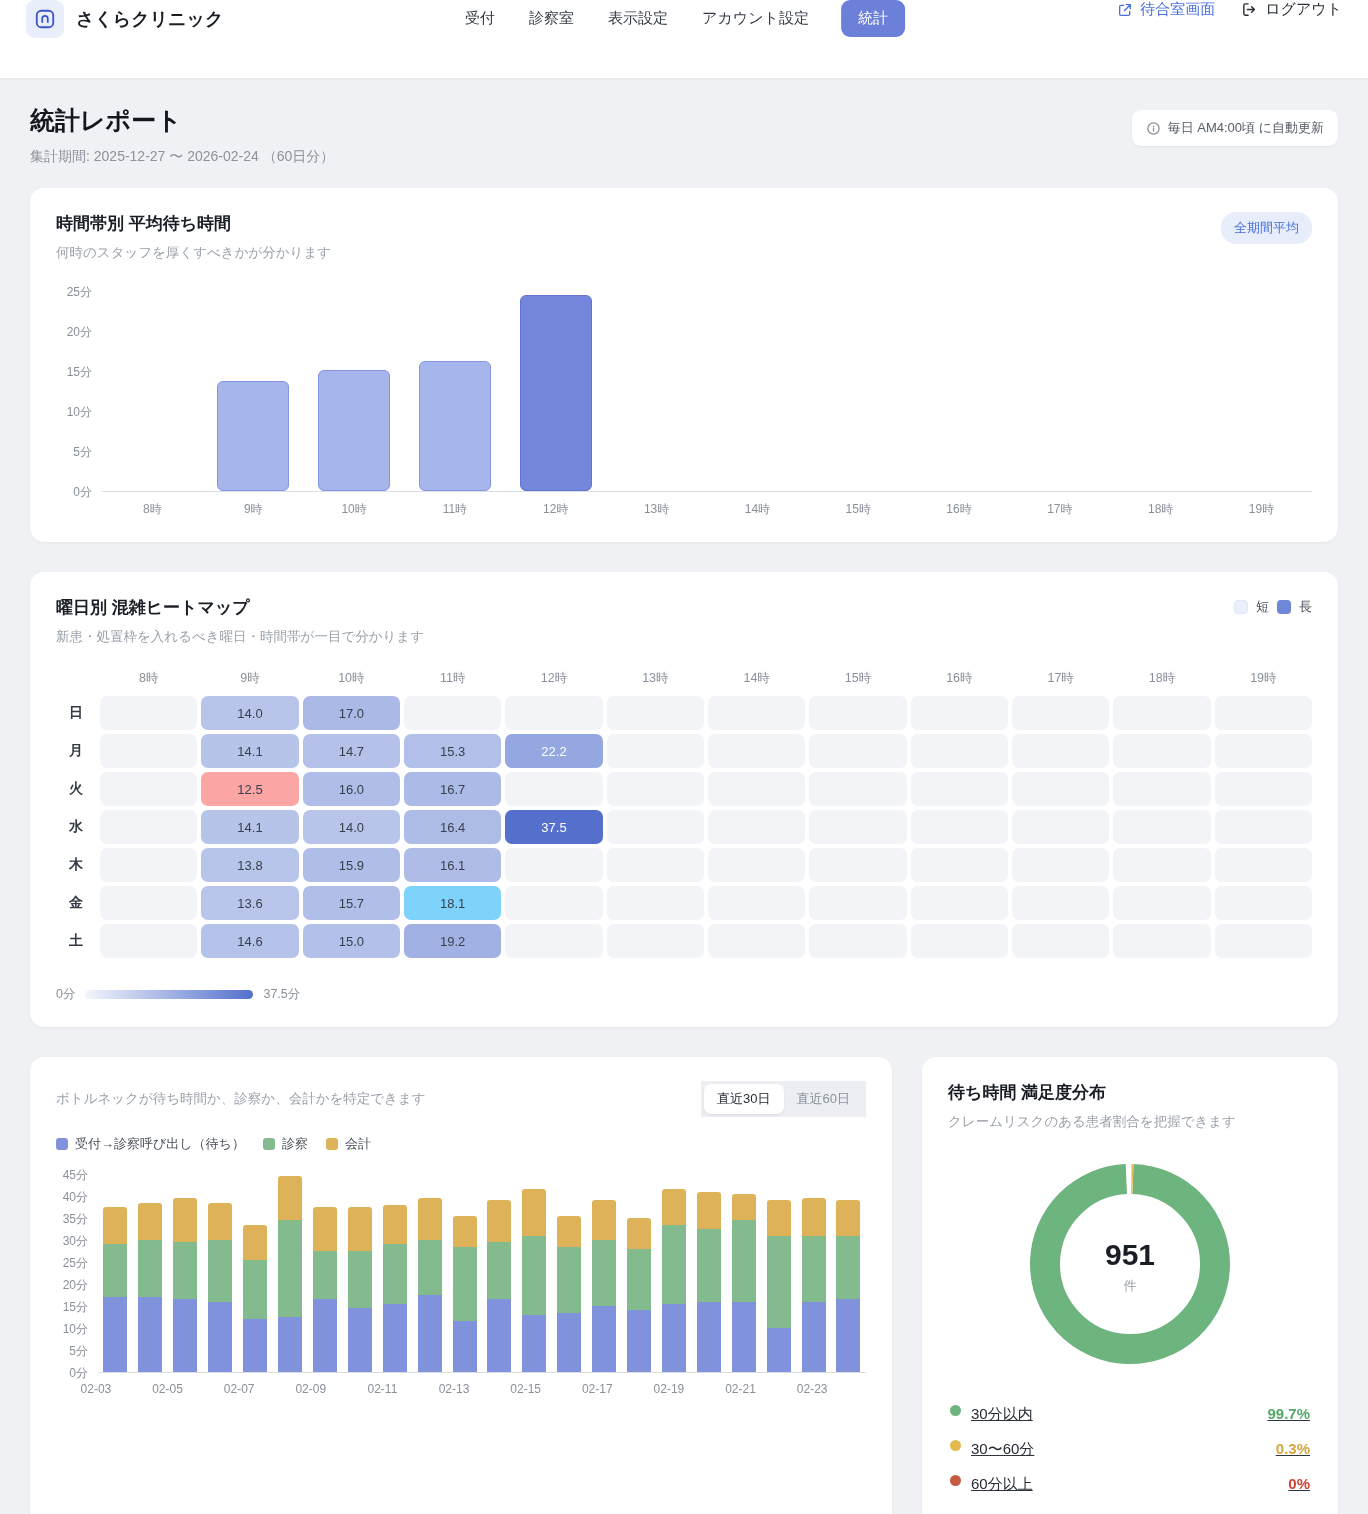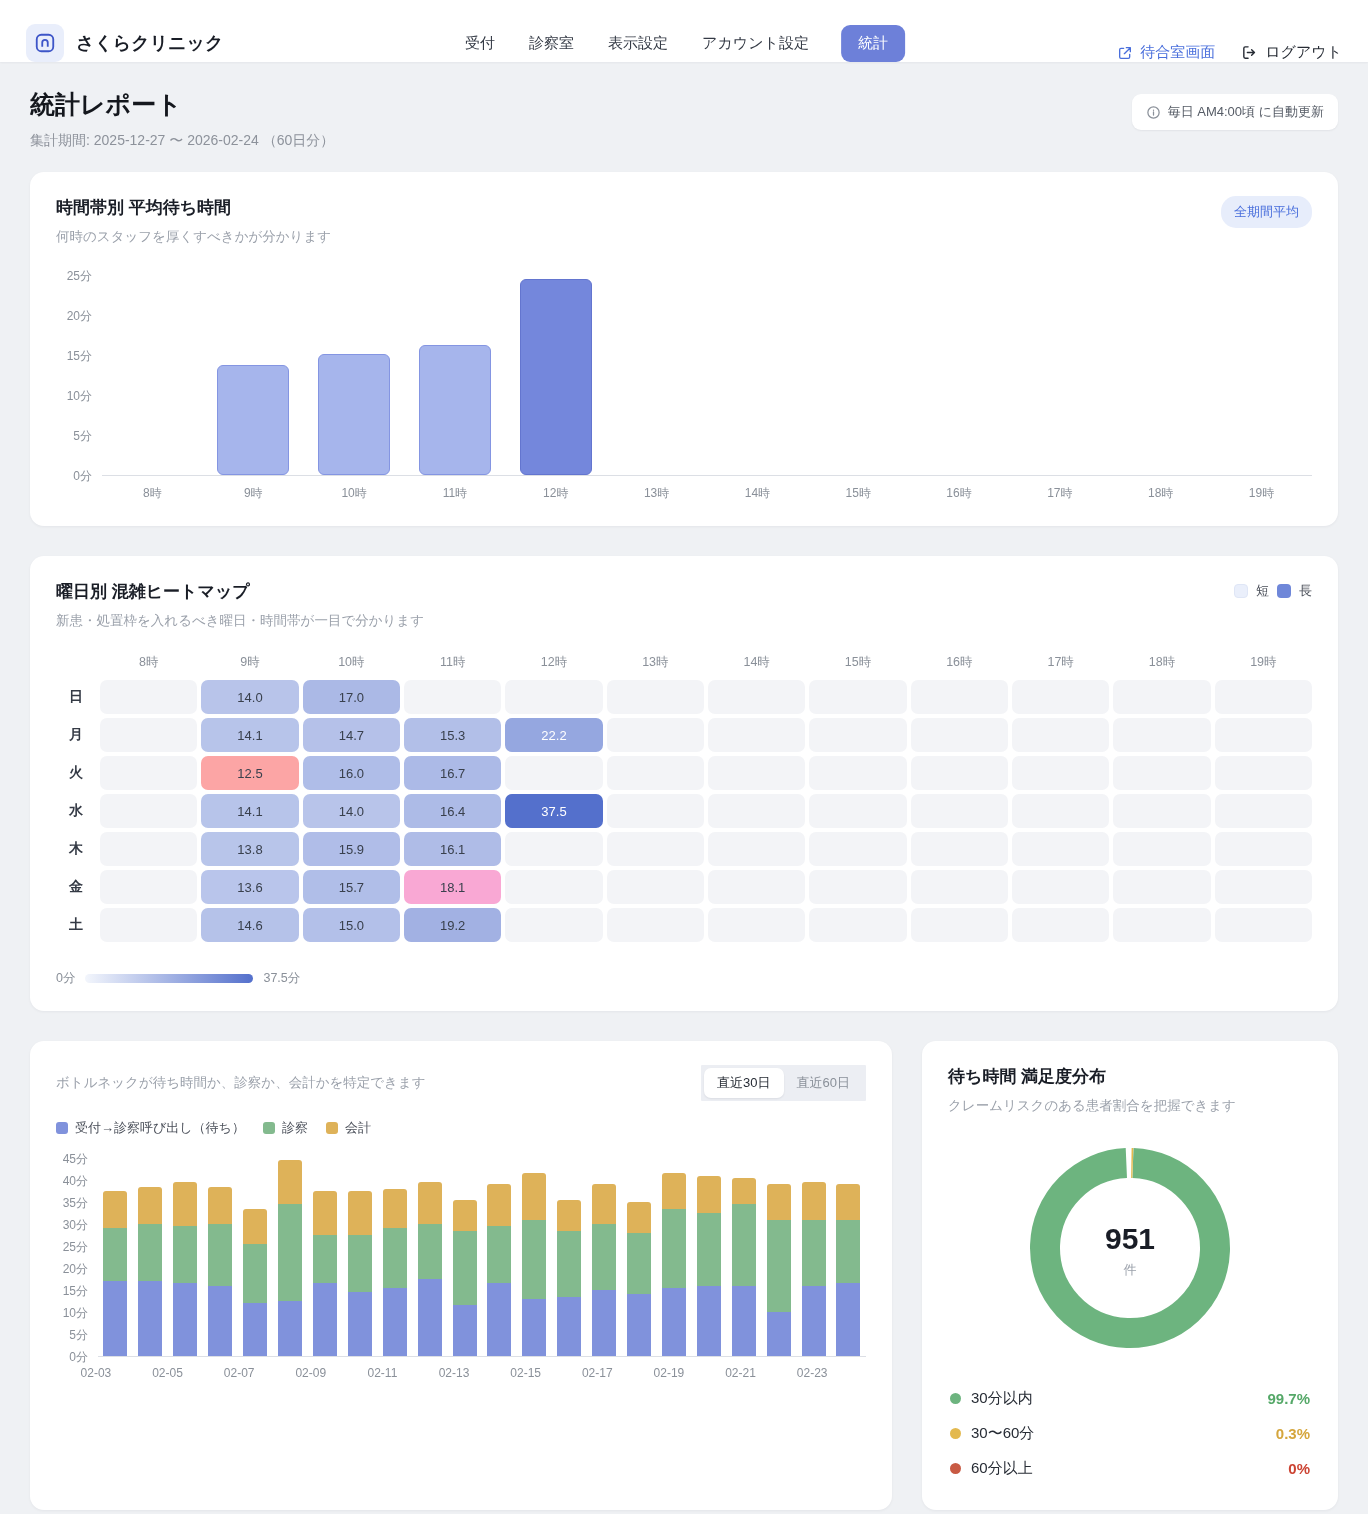--- a/index.html
+++ b/index.html
@@ -1,17 +1,17 @@
 <!DOCTYPE html>
 <html><head>
 <meta charset="utf-8">
 <style>
 *{margin:0;padding:0;box-sizing:border-box}
 body{width:1368px;min-height:1514px;background:#eff1f4;font-family:"Liberation Sans","DejaVu Sans",sans-serif;color:#2f333c;}
-.topbar{height:62px;background:#fff;display:flex;align-items:flex-end;padding:0 26px;position:relative;box-shadow:0 1px 2px rgba(16,24,40,.05);z-index:2;}
+.topbar{height:78px;background:#fff;display:flex;align-items:flex-start;padding:0 26px;position:relative;box-shadow:0 1px 2px rgba(16,24,40,.05);z-index:2;}
 .brand{display:flex;align-items:center;gap:12px;}
 .logo{width:38px;height:38px;border-radius:9px;background:#e9eefb;display:flex;align-items:center;justify-content:center;}
 .brand-name{font-size:18px;font-weight:bold;color:#191d26;}
 .topnav{position:absolute;left:50%;transform:translateX(-50%);display:flex;align-items:center;gap:30px;}
 .nav-item{font-size:15px;color:#343a45;padding:8px 2px;cursor:pointer;white-space:nowrap;}
 .nav-item.active{background:#6d80d9;color:#fff;padding:9px 17px;border-radius:9px;}
 .top-right{margin-left:auto;display:flex;align-items:center;gap:26px;}
 .waiting-link{display:flex;align-items:center;gap:7px;color:#4a6fdc;font-size:15px;cursor:pointer;}
 .logout-btn{display:flex;align-items:center;gap:7px;color:#272c35;font-size:15px;cursor:pointer;}
 .page-head{display:flex;justify-content:space-between;align-items:flex-start;padding:26px 30px 22px;}
@@ -59,21 +59,21 @@
 .p-leg-lab{font-size:13px;color:#4a4f59;}
 .c3-body{display:flex;margin-top:22px;}
 .c3-col{flex:1;display:flex;justify-content:center;align-items:flex-end;height:100%;}
 .c3-stack{width:24px;display:flex;flex-direction:column-reverse;}
 .c3-stack > :last-child{border-radius:3px 3px 0 0;}
 .sat-donut-wrap{position:relative;width:230px;margin:18px auto 4px;}
 .sat-center{position:absolute;inset:0;display:flex;flex-direction:column;align-items:center;justify-content:center;gap:5px;}
 .sat-num{font-size:30px;font-weight:bold;color:#191d26;}
 .sat-unit{font-size:13px;color:#9ba1ab;}
 .sat-legend{margin-top:14px;}
-.sat-row{display:flex;align-items:center;padding:8px 2px;}
+.sat-row{display:flex;align-items:flex-start;padding:8px 2px;text-decoration:underline;}
 .sat-dot{width:11px;height:11px;border-radius:50%;margin-right:10px;flex:none;}
 .sat-label{font-size:15px;color:#272c35;}
 .sat-val{margin-left:auto;font-size:15px;font-weight:bold;}
 </style>
 </head>
 <body>
 
 <header class="topbar">
   <div class="brand">
     <div class="logo">
@@ -269,21 +269,21 @@
         <div class="hm-cell"></div>
         <div class="hm-cell"></div>
         <div class="hm-cell"></div>
         <div class="hm-cell"></div>
         <div class="hm-cell"></div>
         <div class="hm-cell"></div>
         <div class="hm-rowlab">金</div>
         <div class="hm-cell"></div>
         <div class="hm-cell" style="background: rgb(185, 197, 235);">13.6</div>
         <div class="hm-cell" style="background: rgb(176, 190, 232);">15.7</div>
-        <div class="hm-cell" style="background: #f9a8d4;">18.1</div>
+        <div class="hm-cell" style="background: #7dd3fc;">18.1</div>
         <div class="hm-cell"></div>
         <div class="hm-cell"></div>
         <div class="hm-cell"></div>
         <div class="hm-cell"></div>
         <div class="hm-cell"></div>
         <div class="hm-cell"></div>
         <div class="hm-cell"></div>
         <div class="hm-cell"></div>
         <div class="hm-rowlab">土</div>
         <div class="hm-cell"></div>

